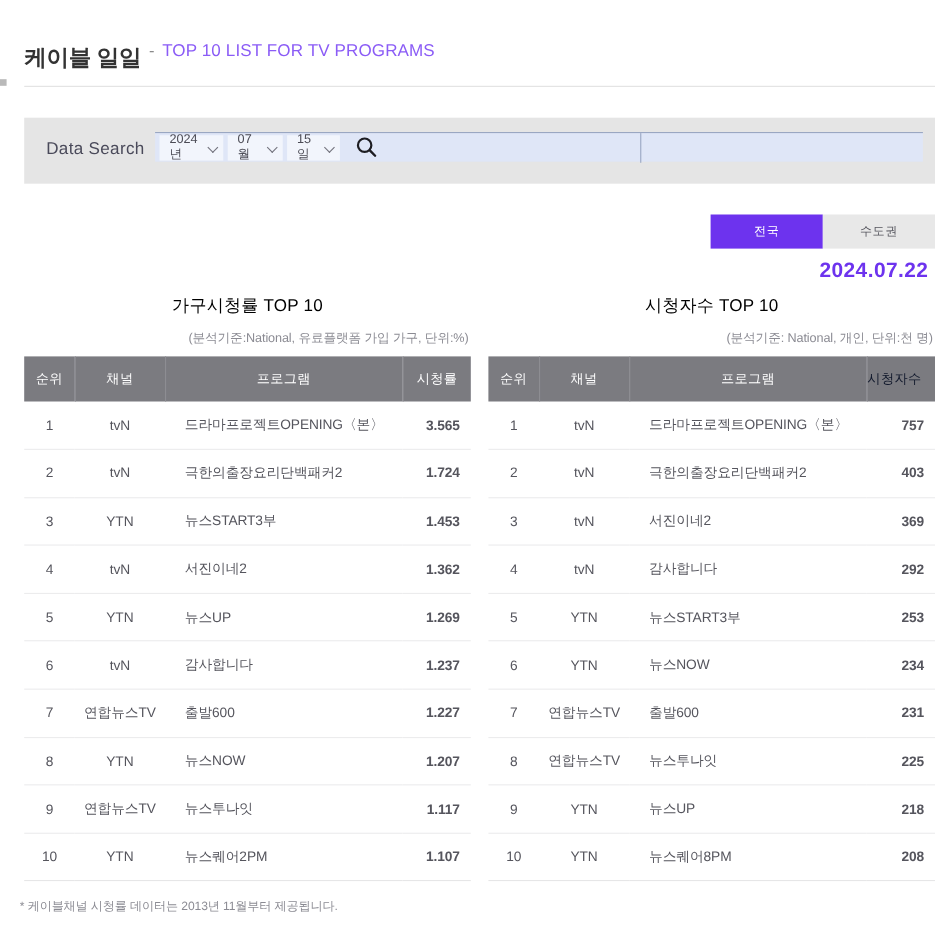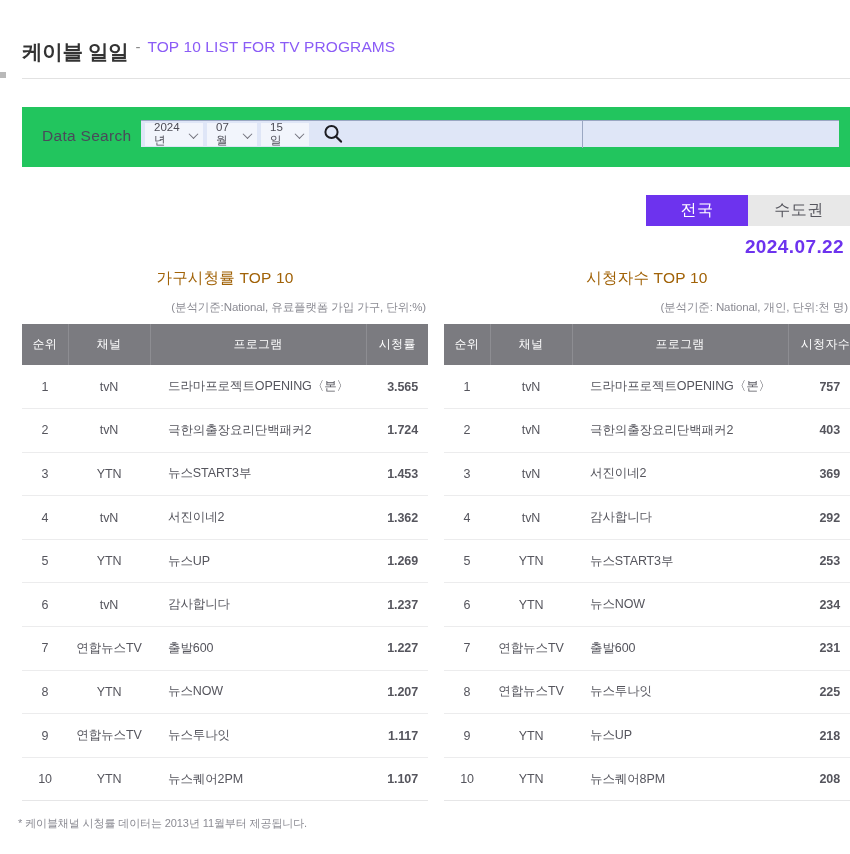--- a/index.html
+++ b/index.html
@@ -53,21 +53,21 @@
     left: 0px; top: 72px;
     width: 6px; height: 6px;
     background: #b9b9b9;
   }
 
   
   .search-panel {
     position: absolute;
     left: 22px; top: 107px;
     width: 828px; height: 60px;
-    background: #22c55e;
+    background: #e5e5e5;
   }
   .search-label {
     position: absolute;
     left: 20px; top: 20px;
     font-size: 15.5px;
     color: #4a4a5a;
     letter-spacing: 0.3px;
   }
   .search-field {
     position: absolute;
@@ -127,21 +127,21 @@
     position: absolute;
     left: 646px; top: 195px;
     width: 204px; height: 31px;
     display: flex;
   }
   .region-btn {
     width: 102px; height: 31px;
     display: flex;
     align-items: center;
     justify-content: center;
-    font-size: 16px;
+    font-size: 11px;
     cursor: pointer;
     border: none;
     font-family: Liberation Sans, sans-serif;
     letter-spacing: 0.5px;
   }
   .region-btn.active { background: #6d33ee; color: #ffffff; }
   .region-btn.inactive { background: #e8e8e8; color: #55555d; }
 
   .date-display {
     position: absolute;
@@ -155,21 +155,21 @@
   }
 
   
   .table-wrap { position: absolute; top: 268px; }
   .table-left  { left: 22px;  width: 406px; }
   .table-right { left: 444px; width: 406px; }
 
   .tbl-title {
     text-align: center;
     font-size: 15.5px;
-    color: #a16207;
+    color: #000000;
     letter-spacing: 0.2px;
     margin-bottom: 11px;
   }
   .tbl-sub {
     text-align: right;
     font-size: 11.5px;
     color: #8b8b93;
     padding-right: 2px;
     margin-bottom: 9px;
     letter-spacing: -0.1px;
@@ -331,21 +331,21 @@
 
   <div class="table-wrap table-right">
     <div class="tbl-title">시청자수 TOP 10</div>
     <div class="tbl-sub">(분석기준: National, 개인, 단위:천 명)</div>
     <table class="rank">
       <thead>
         <tr>
           <th class="c-rank">순위</th>
           <th class="c-chan">채널</th>
           <th class="c-prog-h">프로그램</th>
-          <th class="c-val" style="text-align:right;color:#ffffff;font-weight:normal;padding-right:0">시청자수</th>
+          <th class="c-val" style="text-align:left;color:#0f172a;font-weight:normal;padding-right:0">시청자수</th>
         </tr>
       </thead>
       <tbody id="tbody-right">
           <tr>
             <td class="c-rank">1</td>
             <td class="c-chan">tvN</td>
             <td class="c-prog">드라마프로젝트OPENING〈본〉</td>
             <td class="c-val">757</td>
           </tr>
           <tr>

